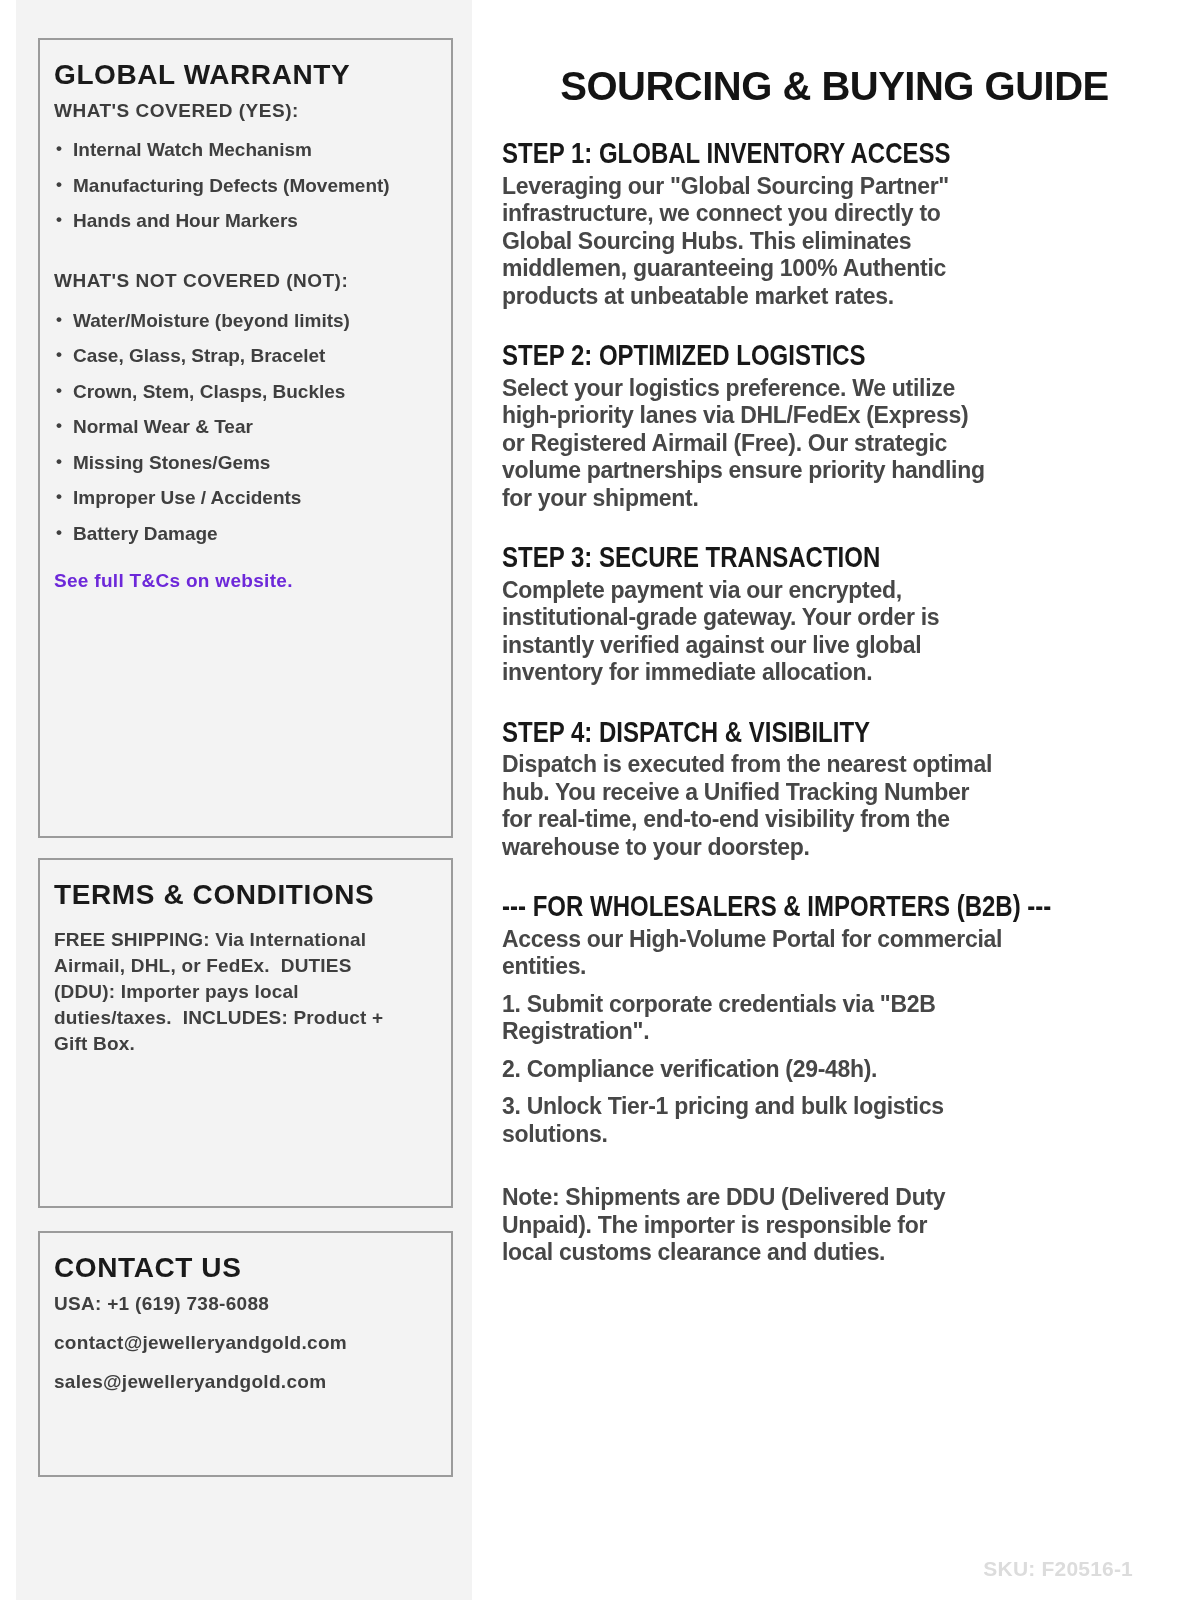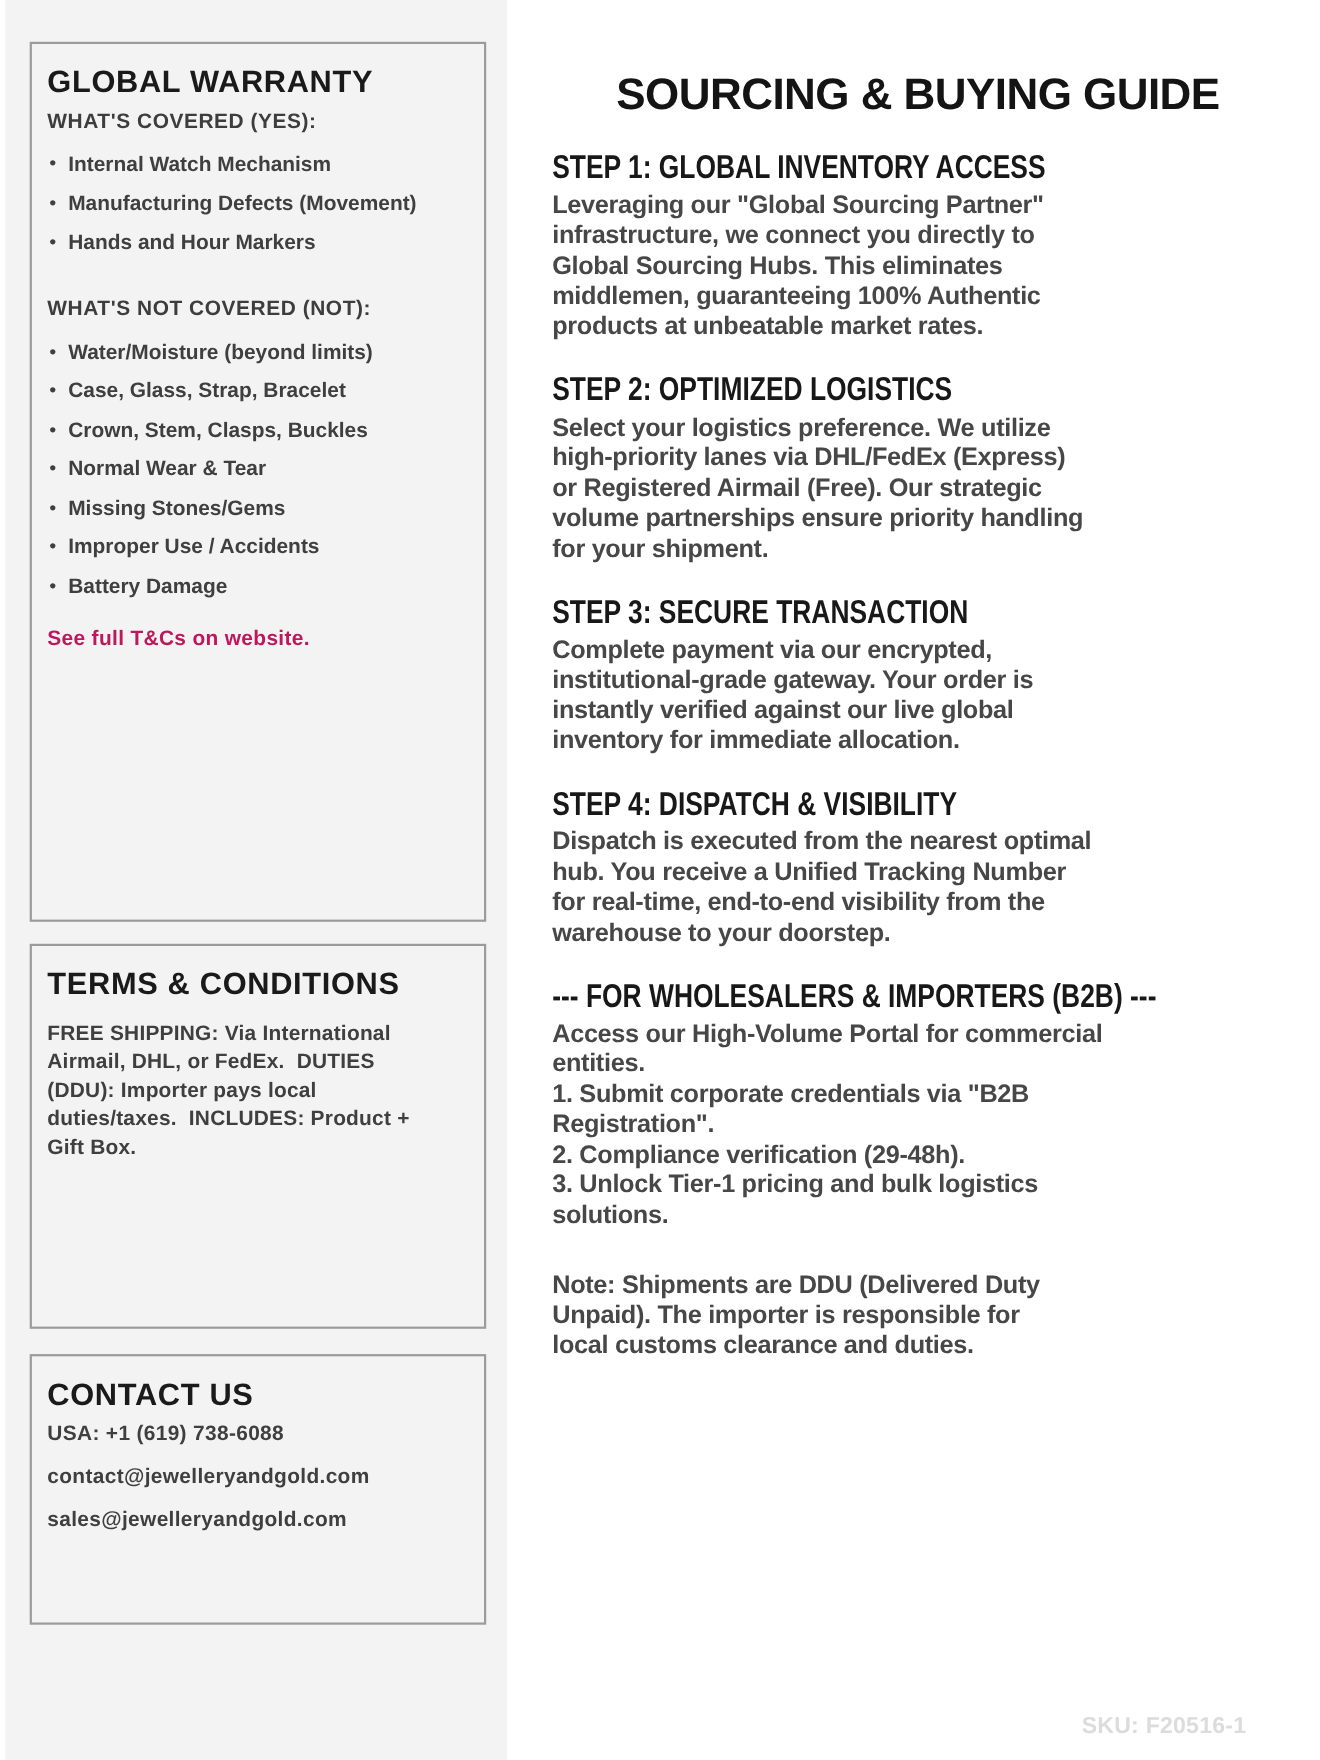--- a/index.html
+++ b/index.html
@@ -9,21 +9,21 @@
     width: 1200px;
     height: 1600px;
     background: #ffffff;
     overflow: hidden;
     font-family: "Liberation Sans", sans-serif;
   }
 
   
   .sidebar {
     position: absolute;
-    left: 5px; top: 0;
+    left: 16px; top: 0;
     width: 456px;
     height: 1600px;
     background: #f3f3f3;
   }
   .box {
     position: absolute;
     left: 22px;
     width: 415px;
     border: 2px solid #9b9b9b;
     background: #f3f3f3;
@@ -68,21 +68,21 @@
     left: 2px;
     top: -1px;
     font-size: 17px;
     color: #3f3f3f;
   }
   .tandc-note {
     margin-top: 25px;
     font-size: 19px;
     font-weight: 700;
     letter-spacing: 0.3px;
-    color: #be185d;
+    color: #6d28d9;
   }
   .terms-body {
     margin-top: 15px;
     font-size: 19px;
     line-height: 26px;
     font-weight: 700;
     letter-spacing: 0.2px;
     color: #3f3f3f;
     white-space: pre-wrap;
   }
@@ -126,21 +126,21 @@
     white-space: nowrap;
   }
   .step p, .b2b-text {
     font-size: 23px;
     line-height: 27.5px;
     font-weight: 700;
     letter-spacing: -0.3px;
     color: #474747;
     white-space: pre-wrap;
   }
-  .b2b-item { margin-top: 0; }
+  .b2b-item { margin-top: 10px; }
   .b2b-note { margin-top: 36px; }
 
   .sku {
     position: absolute;
     right: 67px;
     top: 1557px;
     font-size: 21px;
     font-weight: 700;
     letter-spacing: 0.2px;
     color: #dcdcdc;

